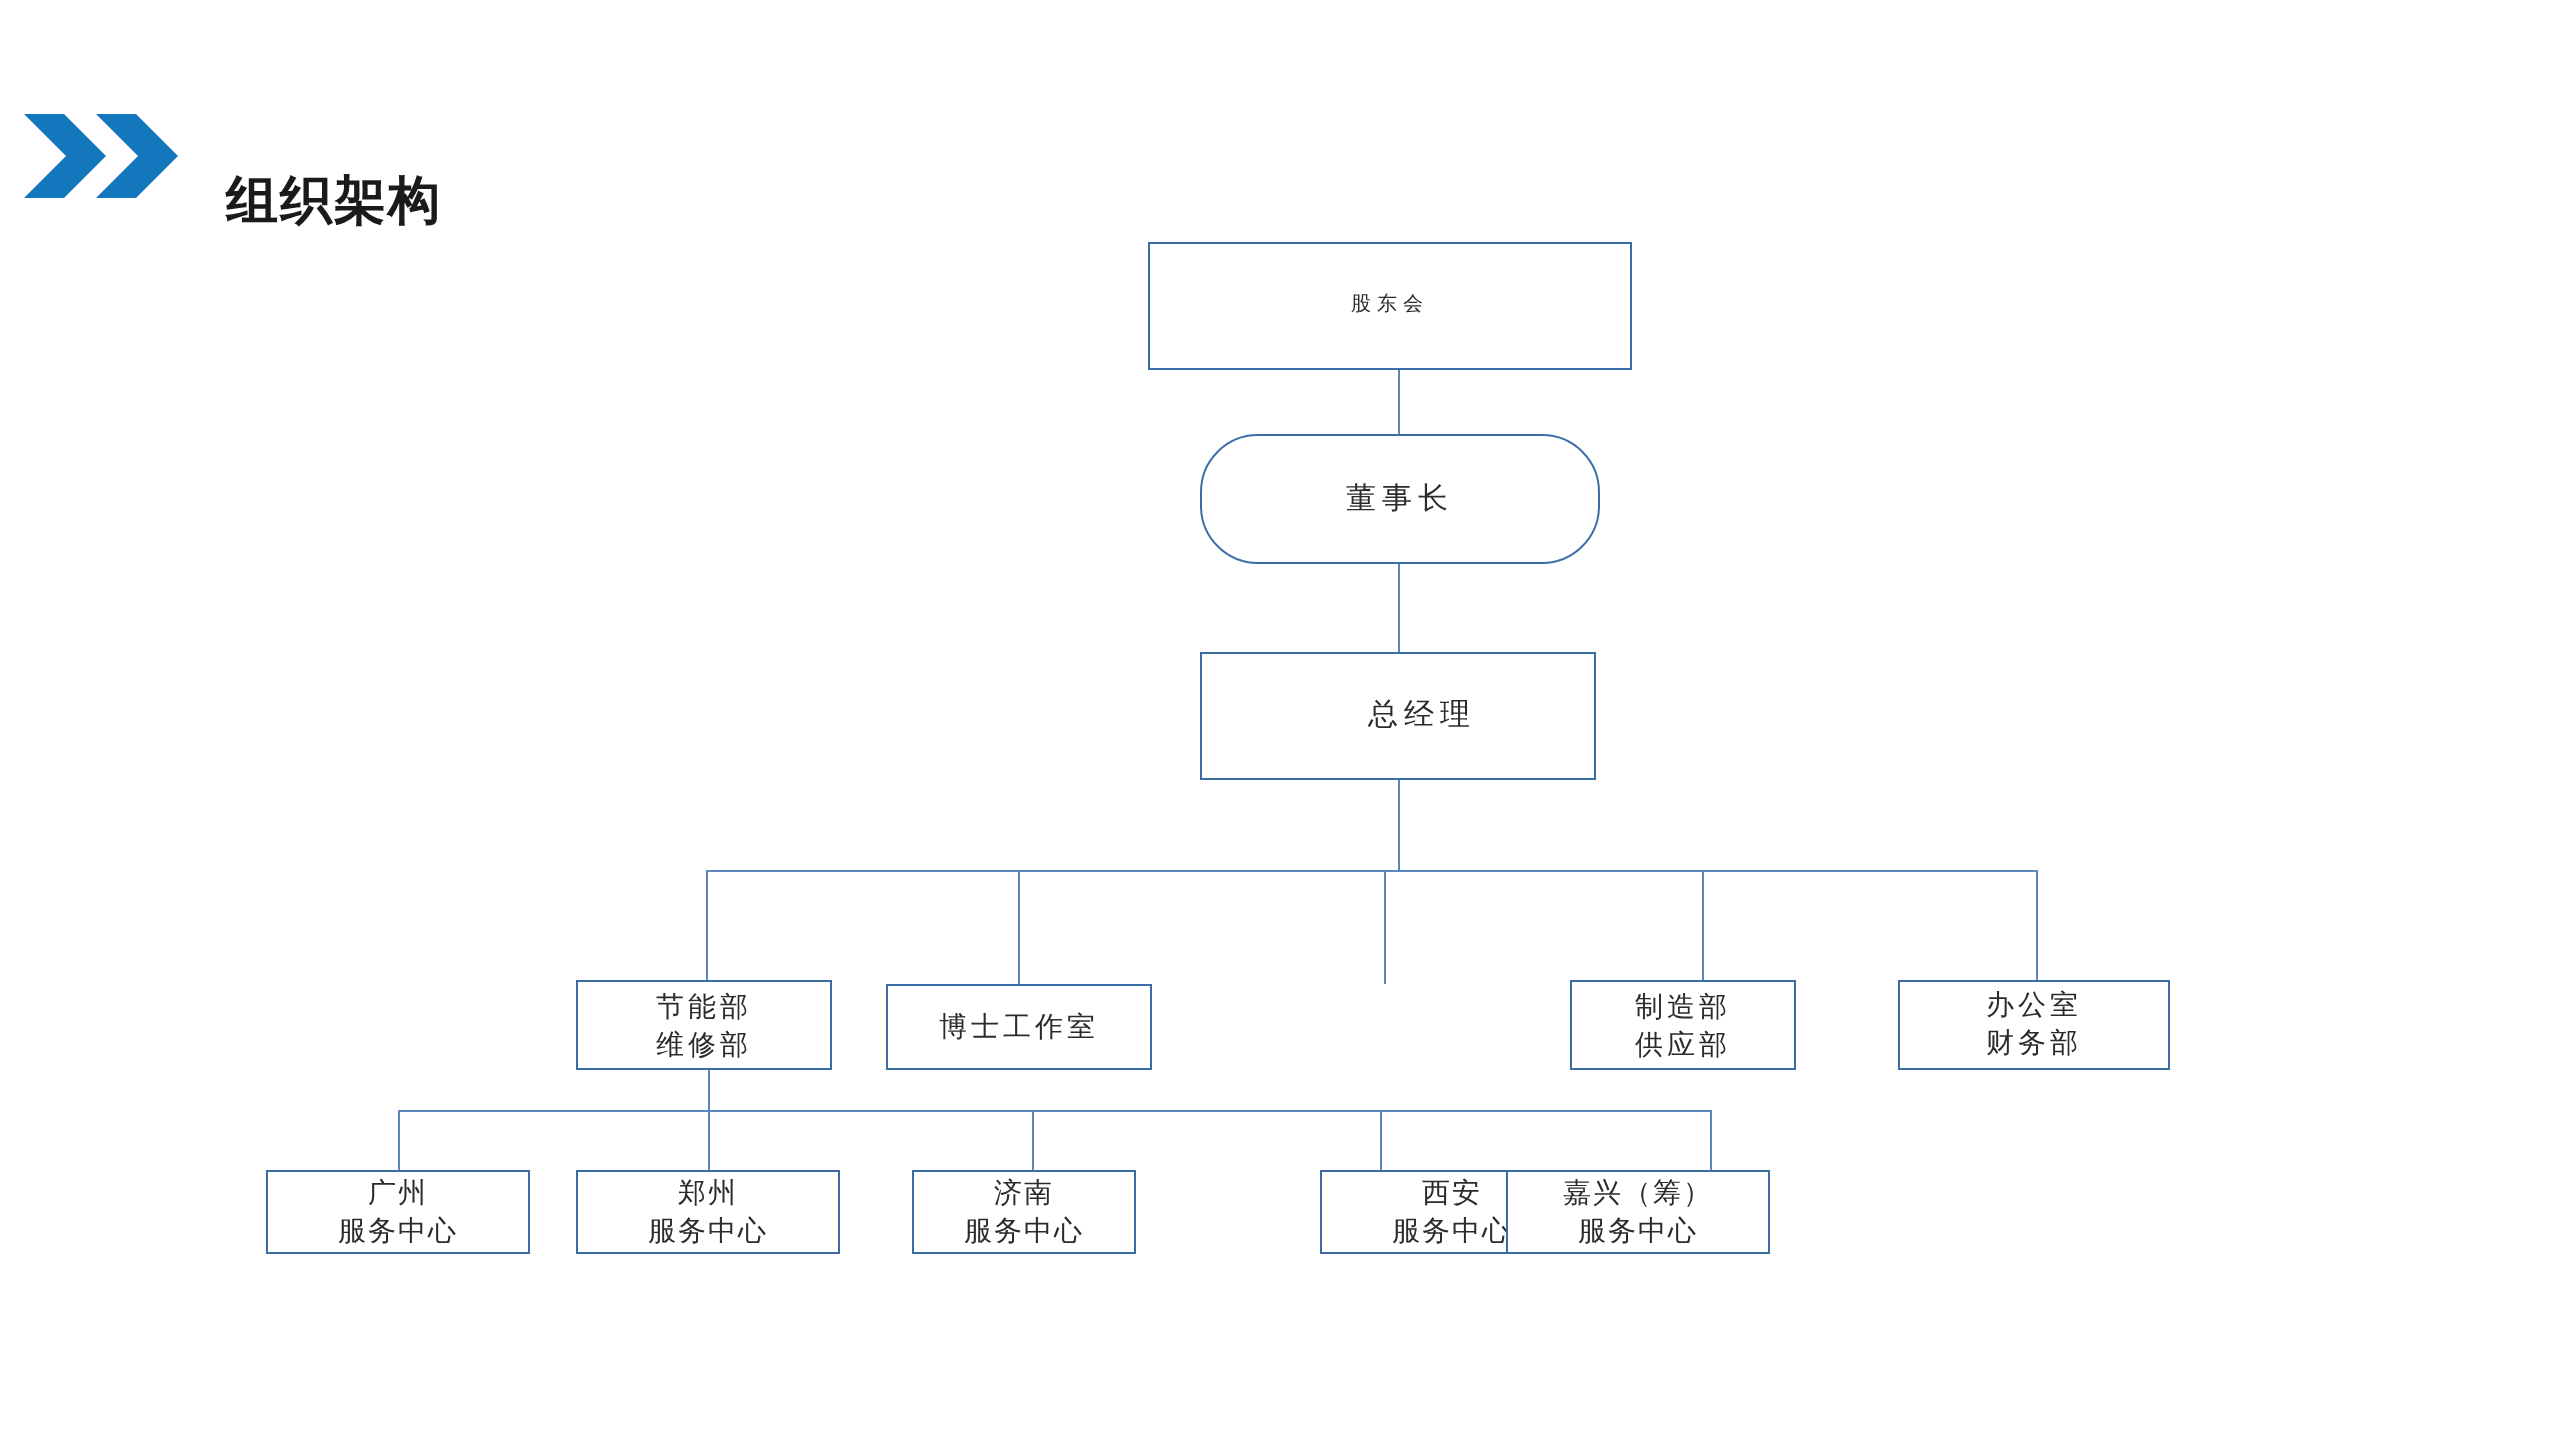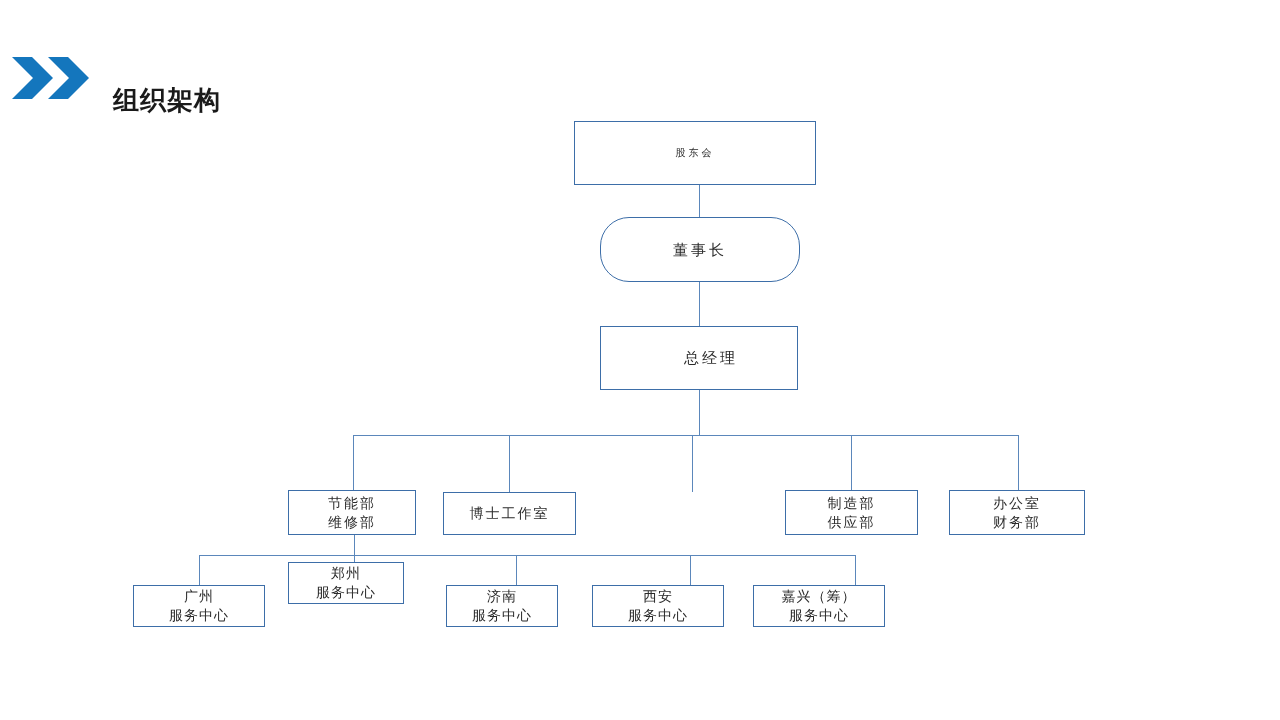--- a/index.html
+++ b/index.html
@@ -124,46 +124,46 @@
   <div class="node dept" style="left:288px; top:490px; width:128px; height:45px;">
     <span class="line">节能部</span>
     <span class="line">维修部</span>
   </div>
 
   <div class="node dept" style="left:443px; top:492px; width:133px; height:43px;">
     <span class="line">博士工作室</span>
   </div>
 
 
-  <div class="node dept" style="left:785px; top:490px; width:133px; height:45px;">
+  <div class="node dept" style="left:785px; top:490px; width:113px; height:45px;">
     <span class="line">制造部</span>
     <span class="line">供应部</span>
   </div>
 
   <div class="node dept" style="left:949px; top:490px; width:136px; height:45px;font-family:Liberation Serif, serif;">
     <span class="line">办公室</span>
     <span class="line">财务部</span>
   </div>
 
   <div class="node center" style="left:133px; top:585px; width:132px; height:42px;">
     <span class="line">广州</span>
     <span class="line">服务中心</span>
   </div>
 
-  <div class="node center" style="left:288px; top:562px; width:116px; height:42px;">
+  <div class="node center" style="left:288px; top:585px; width:132px; height:42px;">
     <span class="line">郑州</span>
     <span class="line">服务中心</span>
   </div>
 
-  <div class="node center" style="left:446px; top:585px; width:112px; height:42px;">
+  <div class="node center" style="left:456px; top:585px; width:112px; height:42px;">
     <span class="line">济南</span>
     <span class="line">服务中心</span>
   </div>
 
-  <div class="node center" style="left:592px; top:585px; width:132px; height:42px;">
+  <div class="node center" style="left:660px; top:585px; width:132px; height:42px;">
     <span class="line">西安</span>
     <span class="line">服务中心</span>
   </div>
 
   <div class="node center" style="left:753px; top:585px; width:132px; height:42px;">
     <span class="line">嘉兴（筹）</span>
     <span class="line">服务中心</span>
   </div>
 
 </div>

